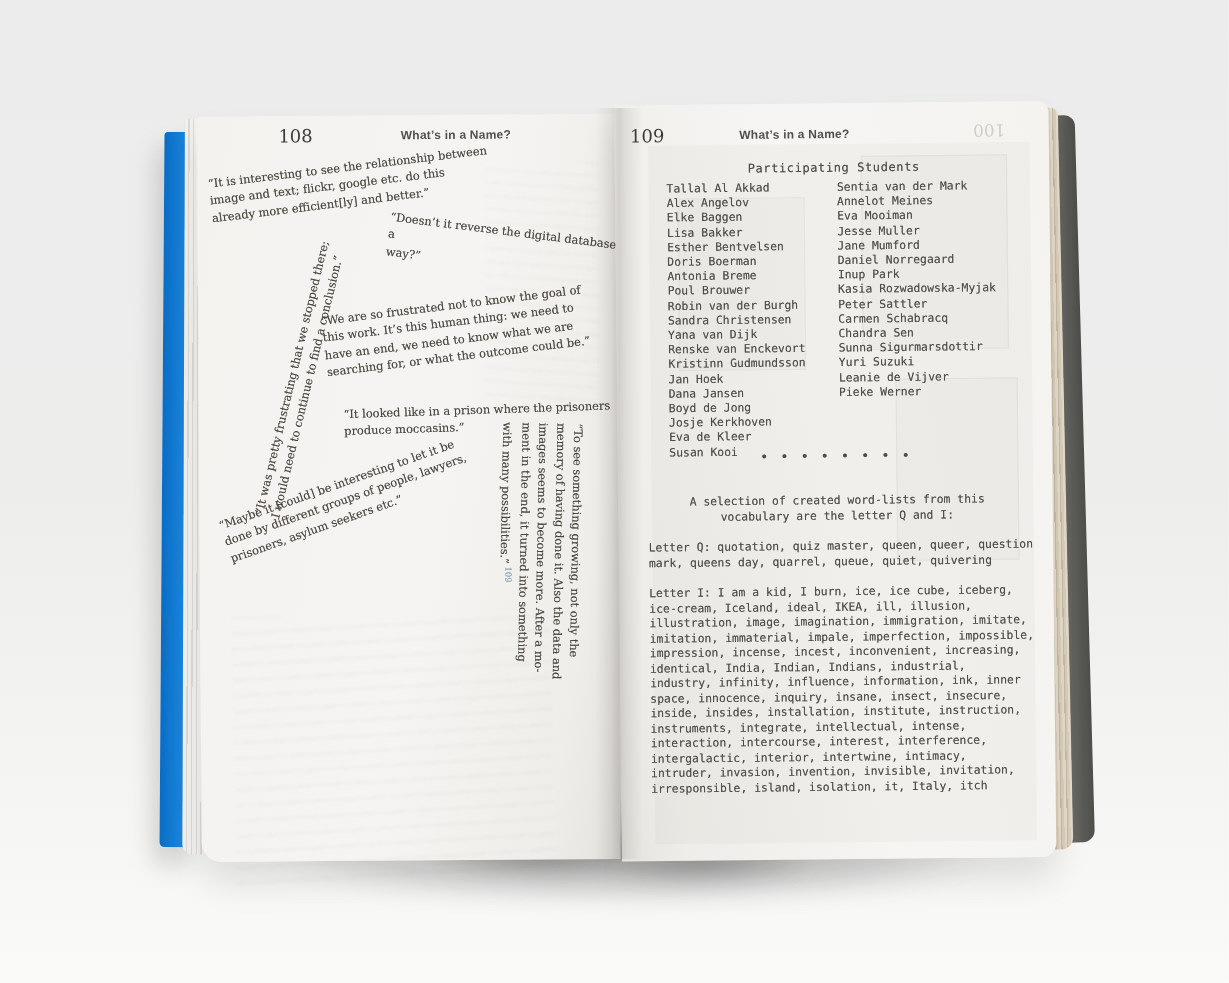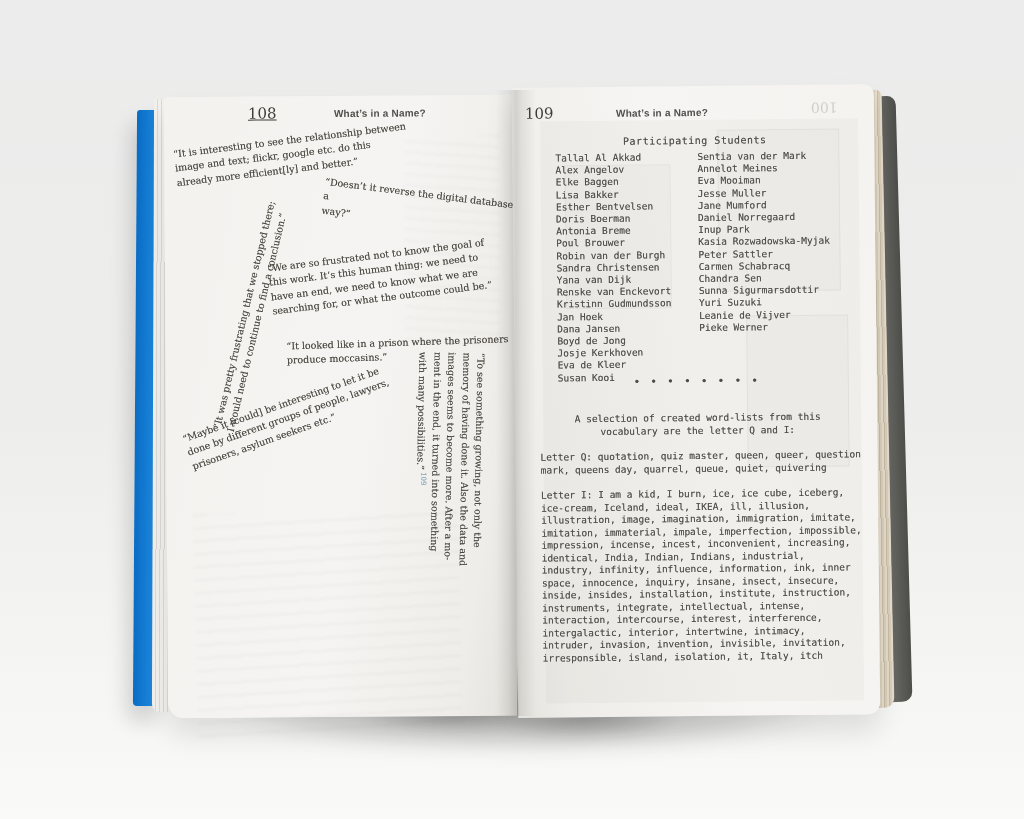--- a/index.html
+++ b/index.html
@@ -90,21 +90,21 @@
   <div class="abs curl-shadow"></div>
   <div class="abs back-cover-dark"></div>
   <div class="abs stack-right"></div>
   <div class="abs cover-spine-blue"></div>
   <div class="abs stack-left"></div>
 
   <div class="abs page page-left">
     <div class="abs smudge"></div>
     <div class="abs smudge2"></div>
 
-    <span class="abs serif pagenum" style="left:84px;top:8px;text-decoration:underline;">108</span>
+    <span class="abs serif pagenum" style="left:68px;top:8px;">108</span>
     <span class="abs rheader" style="left:170px;top:12px;">What’s in a Name?</span>
 
     <div class="quote serif q1">“It is interesting to see the relationship between
 image and text; flickr, google etc. do this
 already more efficient[ly] and better.”</div>
     <div class="quote serif q2">“Doesn’t it reverse the digital database in a
 way?”</div>
     <div class="quote serif q3">“It was pretty frustrating that we stopped there;
 I would need to continue to find a conclusion.”</div>
     <div class="quote serif q4">“We are so frustrated not to know the goal of

